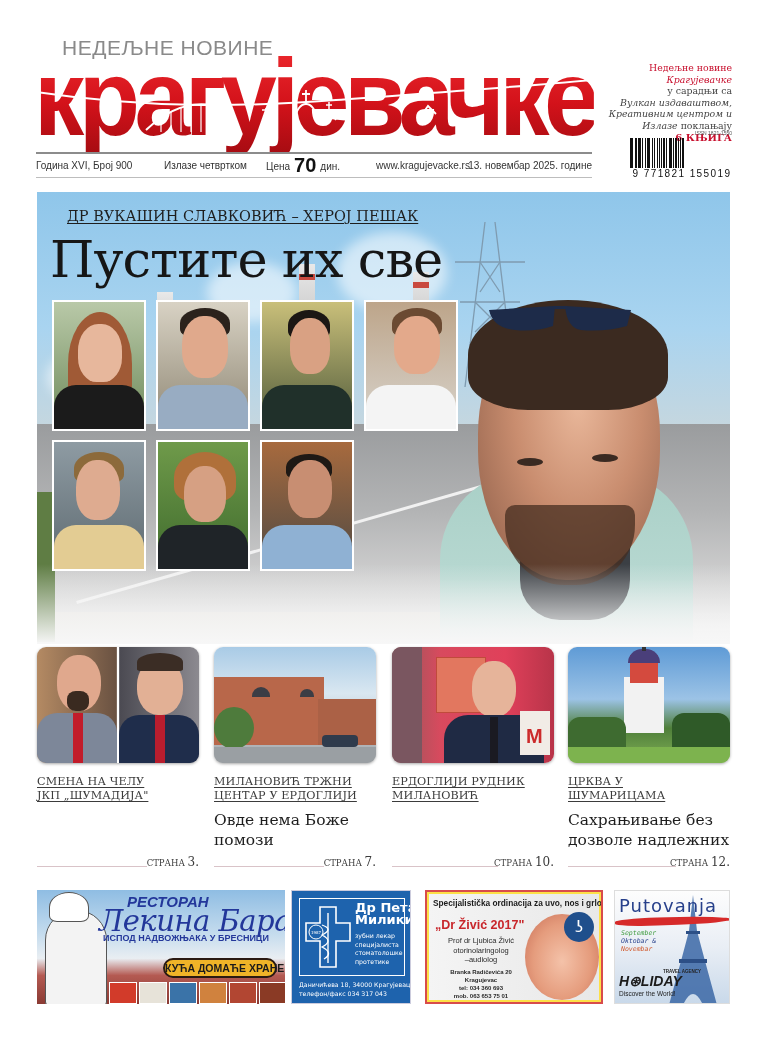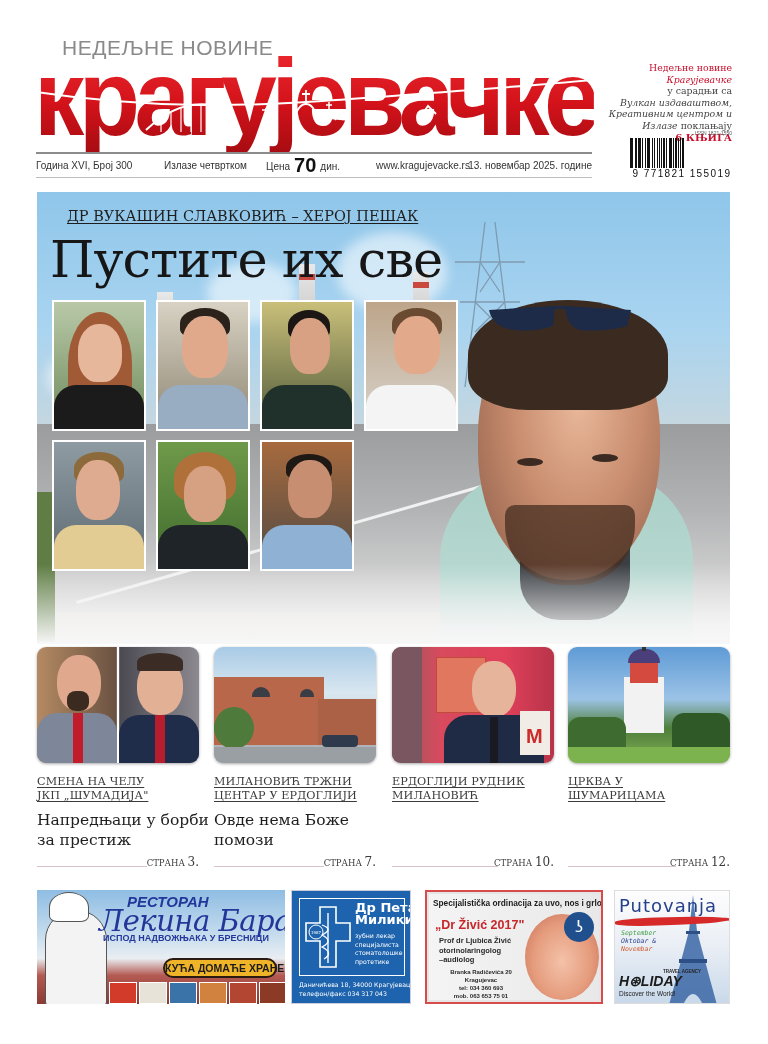--- a/index.html
+++ b/index.html
@@ -115,28 +115,28 @@
   .ad2 { left: 291px; width: 120px; background: #1e63ad; border: 1px solid #ccd; }
   .ad2 .frame { position: absolute; left: 7px; top: 7px; width: 106px; height: 78px; border: 1px solid #fff; }
   .ad2 .emblem { position: absolute; left: 12px; top: 14px; width: 48px; height: 64px; }
   .ad2 .t1 { position: absolute; left: 63px; top: 11px; font-family: "DejaVu Sans", sans-serif; font-weight: 700;
     font-size: 13px; line-height: 12px; color: #fff; white-space: nowrap; }
   .ad2 .t2 { position: absolute; left: 63px; top: 41px; font-family: "DejaVu Sans", sans-serif;
     font-size: 6.2px; line-height: 8.5px; color: #fff; white-space: nowrap; }
   .ad2 .addr { position: absolute; left: 7px; top: 89px; font-family: "DejaVu Sans", sans-serif;
     font-size: 6.2px; line-height: 9px; color: #fff; white-space: nowrap; }
 
-  .ad3 { left: 425px; width: 178px; background: #e5e5e5; border: 2px solid #d84b4b; }
+  .ad3 { left: 425px; width: 178px; background: #fde047; border: 2px solid #d84b4b; }
   .ad3 .inner { position: absolute; inset: 2px; background: linear-gradient(90deg, #f4f4f4 0%, #e8e8e8 100%); }
   .ad3 .hdr { position: absolute; left: 6px; top: 6px; font-family: "Liberation Sans", sans-serif; font-weight: 700;
     font-size: 8.3px; color: #1c1c1c; white-space: nowrap; }
   .ad3 .brand { position: absolute; left: 8px; top: 26px; font-family: "Liberation Sans", sans-serif; font-weight: 700;
     font-size: 12.5px; color: #c8262b; white-space: nowrap; }
-  .ad3 .who { position: absolute; left: 12px; top: 44px; font-family: "Liberation Sans", sans-serif; font-weight: 700;
-    font-size: 7.5px; line-height: 9.6px; color: #2a2a2a; width: 84px; }
+  .ad3 .who { position: absolute; left: 12px; top: 44px; font-family: "Liberation Sans", sans-serif; font-weight: 400;
+    font-size: 7.5px; line-height: 9.6px; color: #2a2a2a; text-align: center; width: 84px; }
   .ad3 .contact { position: absolute; left: 14px; top: 76px; font-family: "Liberation Sans", sans-serif; font-weight: 700;
     font-size: 6px; line-height: 8px; color: #2a2a2a; text-align: center; width: 80px; }
   .ad3 .ear { position: absolute; left: 98px; top: 22px; width: 74px; height: 86px; border-radius: 50%;
     background: radial-gradient(ellipse at 50% 55%, #f4c2a9 0%, #e59c7d 55%, #c76b53 100%); }
   .ad3 .earbadge { position: absolute; left: 137px; top: 20px; width: 30px; height: 30px; border-radius: 50%;
     background: #1f4f8c; color: #fff; font-size: 16px; text-align: center; line-height: 30px; font-family: "DejaVu Sans", sans-serif; }
 
   .ad4 { left: 614px; width: 116px; background: linear-gradient(180deg,#fdfdfd 0%, #e9eef5 50%, #c9d9ea 100%); border: 1px solid #ddd; }
   .ad4 .title { position: absolute; left: 4px; top: 4px; font-family: "DejaVu Sans", sans-serif; font-size: 18px;
     color: #27408b; letter-spacing: 1px; white-space: nowrap; }
@@ -170,21 +170,21 @@
     <path d="M230 36 L 230 28 M 226 30 L 234 30" stroke="#fff" stroke-width="1.5"></path>
     <path d="M258 40 Q 262 24 270 24 Q 278 24 282 40" fill="none" stroke="#fff" stroke-width="1.8"></path>
     <path d="M270 24 L 270 10 M 266 14 L 274 14" stroke="#fff" stroke-width="1.8"></path>
     <path d="M285 40 Q 292 28 300 40" fill="none" stroke="#fff" stroke-width="1.5"></path>
     <path d="M293 32 L 293 22 M 290 25 L 296 25" stroke="#fff" stroke-width="1.5"></path>
     <path d="M382 40 L 392 26 L 400 34" fill="none" stroke="#fff" stroke-width="1.8"></path>
   </svg>
 </header>
 
 <div class="infobar">
-  <span class="ib-issue">Година XVI, Број 300</span>
+  <span class="ib-issue">Година XVI, Број 900</span>
   <span class="ib-day">Излазе четвртком</span>
   <span class="ib-price"><span>Цена</span><b>70</b><span>дин.</span></span>
   <span class="ib-url">www.kragujevacke.rs</span>
   <span class="ib-date">13. новембар 2025. године</span>
 </div>
 
 <div class="promo">
   <div><span class="red">Недељне новине</span> <i class="red">Крагујевачке</i></div>
   <div>у сарадњи са</div>
   <div><i>Вулкан издаваштвом,</i></div>
@@ -333,21 +333,20 @@
     <div style="position:absolute;left:20px;top:8px;width:44px;height:56px;border-radius:46%;background:#e0a88d;"></div>
     <div style="position:absolute;left:30px;top:44px;width:22px;height:20px;border-radius:40%;background:#3a2a20;"></div>
     <div style="position:absolute;left:0;top:66px;width:80px;height:50px;border-radius:20px 20px 0 0;background:#7d8799;"></div>
     <div style="position:absolute;left:36px;top:66px;width:10px;height:50px;background:#c21c2a;"></div>
     <div style="position:absolute;left:100px;top:12px;width:46px;height:56px;border-radius:46%;background:#e2b095;"></div>
     <div style="position:absolute;left:100px;top:6px;width:46px;height:18px;border-radius:50% 50% 10% 10%;background:#3b2d25;"></div>
     <div style="position:absolute;left:82px;top:68px;width:80px;height:48px;border-radius:20px 20px 0 0;background:#1f2d4b;"></div>
     <div style="position:absolute;left:118px;top:68px;width:10px;height:48px;background:#b81d2e;"></div>
   </div>
   <div class="kick"><span>СМЕНА НА ЧЕЛУ</span><br><span>ЈКП „ШУМАДИЈА"</span></div>
-  <div class="headline"><span>Напредњаци у борби</span><br><span>за престиж</span></div>
   <div class="pageref">
       <div class="line" style="width:110px;"></div>
       <span class="lbl"><span>СТРАНА</span> <b>3.</b></span>
     </div>
 </article>
 
 <article class="story" style="left:214px;">
   <div class="photo" style="background:linear-gradient(180deg,#a9cbe6 0%,#d9e7f1 40%,#b0b4b8 85%,#9ea2a5 100%);">
     <div style="position:absolute;left:0;top:30px;width:110px;height:68px;background:#b8674a;"></div>
     <div style="position:absolute;left:104px;top:52px;width:58px;height:46px;background:#ab6146;"></div>
@@ -386,20 +385,21 @@
   <div class="photo" style="background:linear-gradient(180deg,#5f9bd6 0%,#9cc3e6 45%,#4f7f3a 70%,#7fae55 100%);">
     <div style="position:absolute;left:56px;top:30px;width:40px;height:56px;background:#f2f2f2;"></div>
     <div style="position:absolute;left:62px;top:8px;width:28px;height:28px;background:#d44a3e;"></div>
     <div style="position:absolute;left:60px;top:2px;width:32px;height:14px;border-radius:16px 16px 0 0;background:#4a3f7a;"></div>
     <div style="position:absolute;left:74px;top:-6px;width:4px;height:10px;background:#333;"></div>
     <div style="position:absolute;left:0;top:70px;width:58px;height:30px;background:#3e6b30;border-radius:12px 12px 0 0;"></div>
     <div style="position:absolute;left:104px;top:66px;width:58px;height:34px;background:#2f5a28;border-radius:12px 12px 0 0;"></div>
     <div style="position:absolute;left:0;top:100px;width:162px;height:16px;background:#7db34e;"></div>
   </div>
   <div class="kick"><span>ЦРКВА У</span><br><span>ШУМАРИЦАМА</span></div>
+  <div class="headline"><span>Сахрањивање без</span><br><span>дозволе надлежних</span></div>
   <div class="pageref">
       <div class="line" style="width:108px;"></div>
       <span class="lbl"><span>СТРАНА</span> <b>12.</b></span>
     </div>
 </article>
 
 <aside class="ad ad1">
   <div class="chef"></div>
   <div class="hat"></div>
   <div class="food" style="left:72px;background:#d23b2a;"></div>

